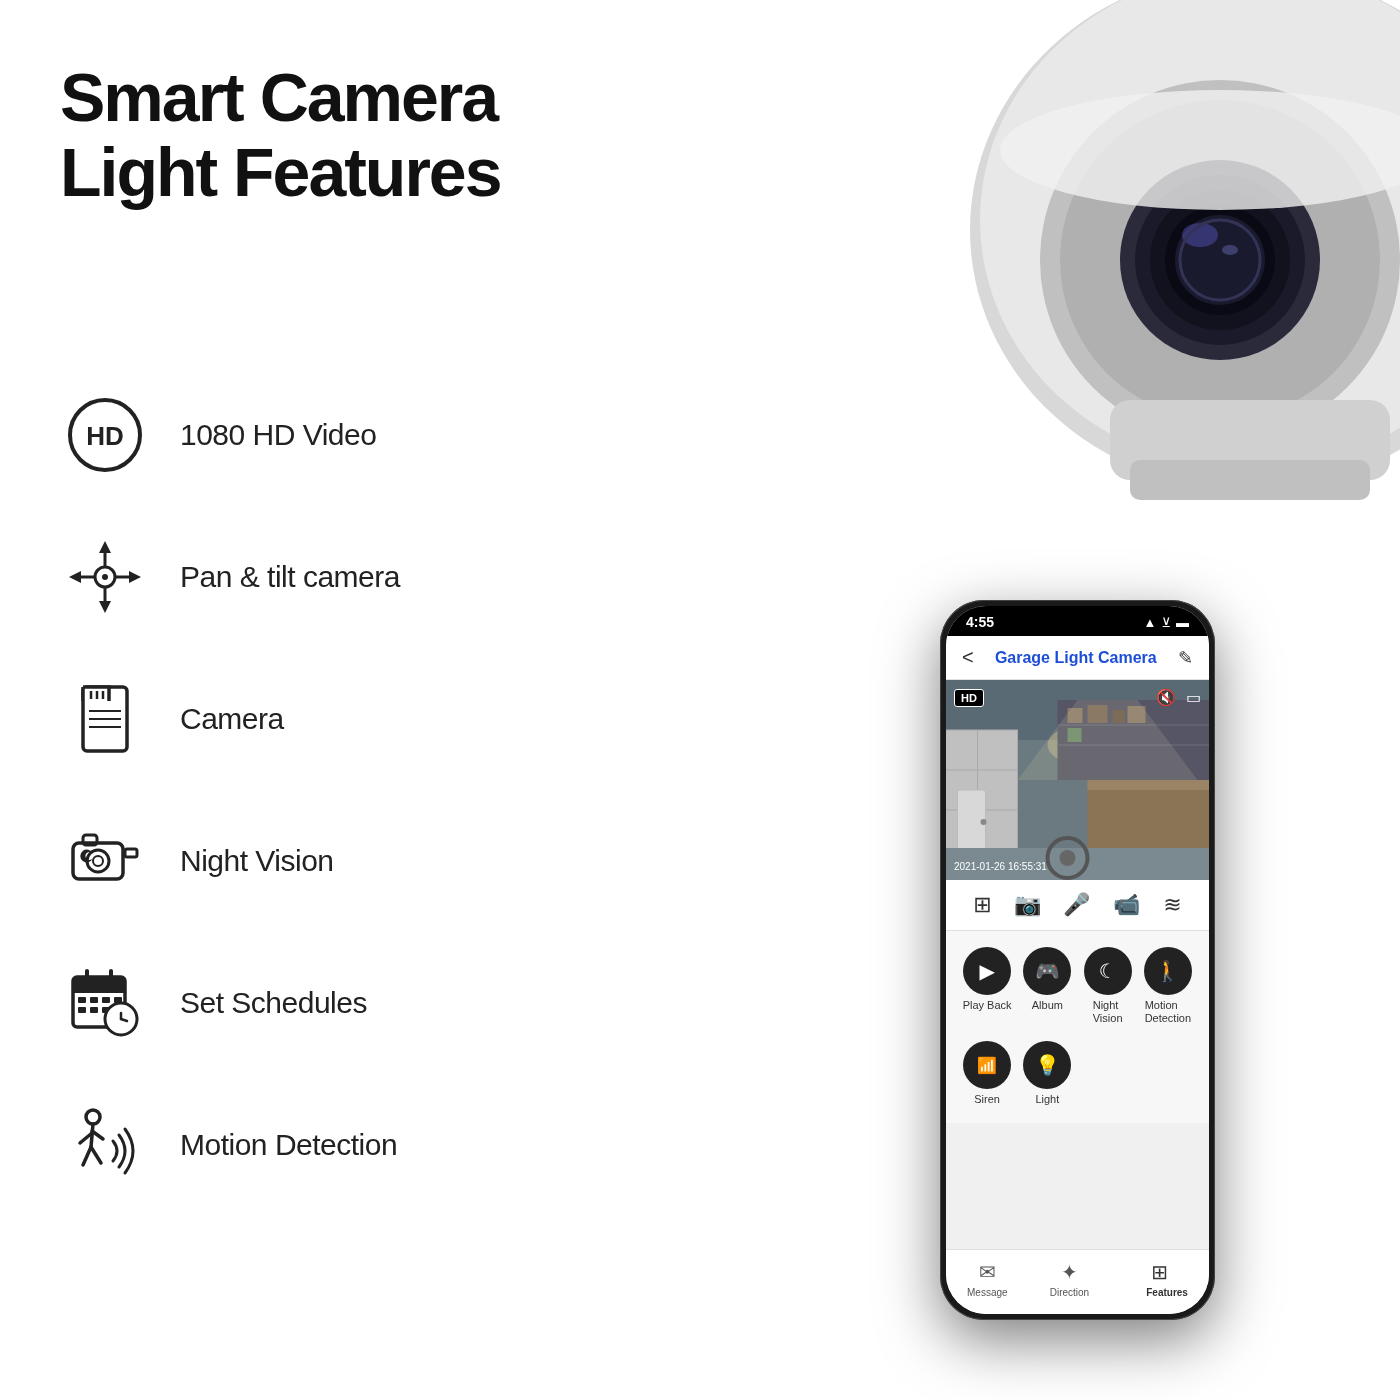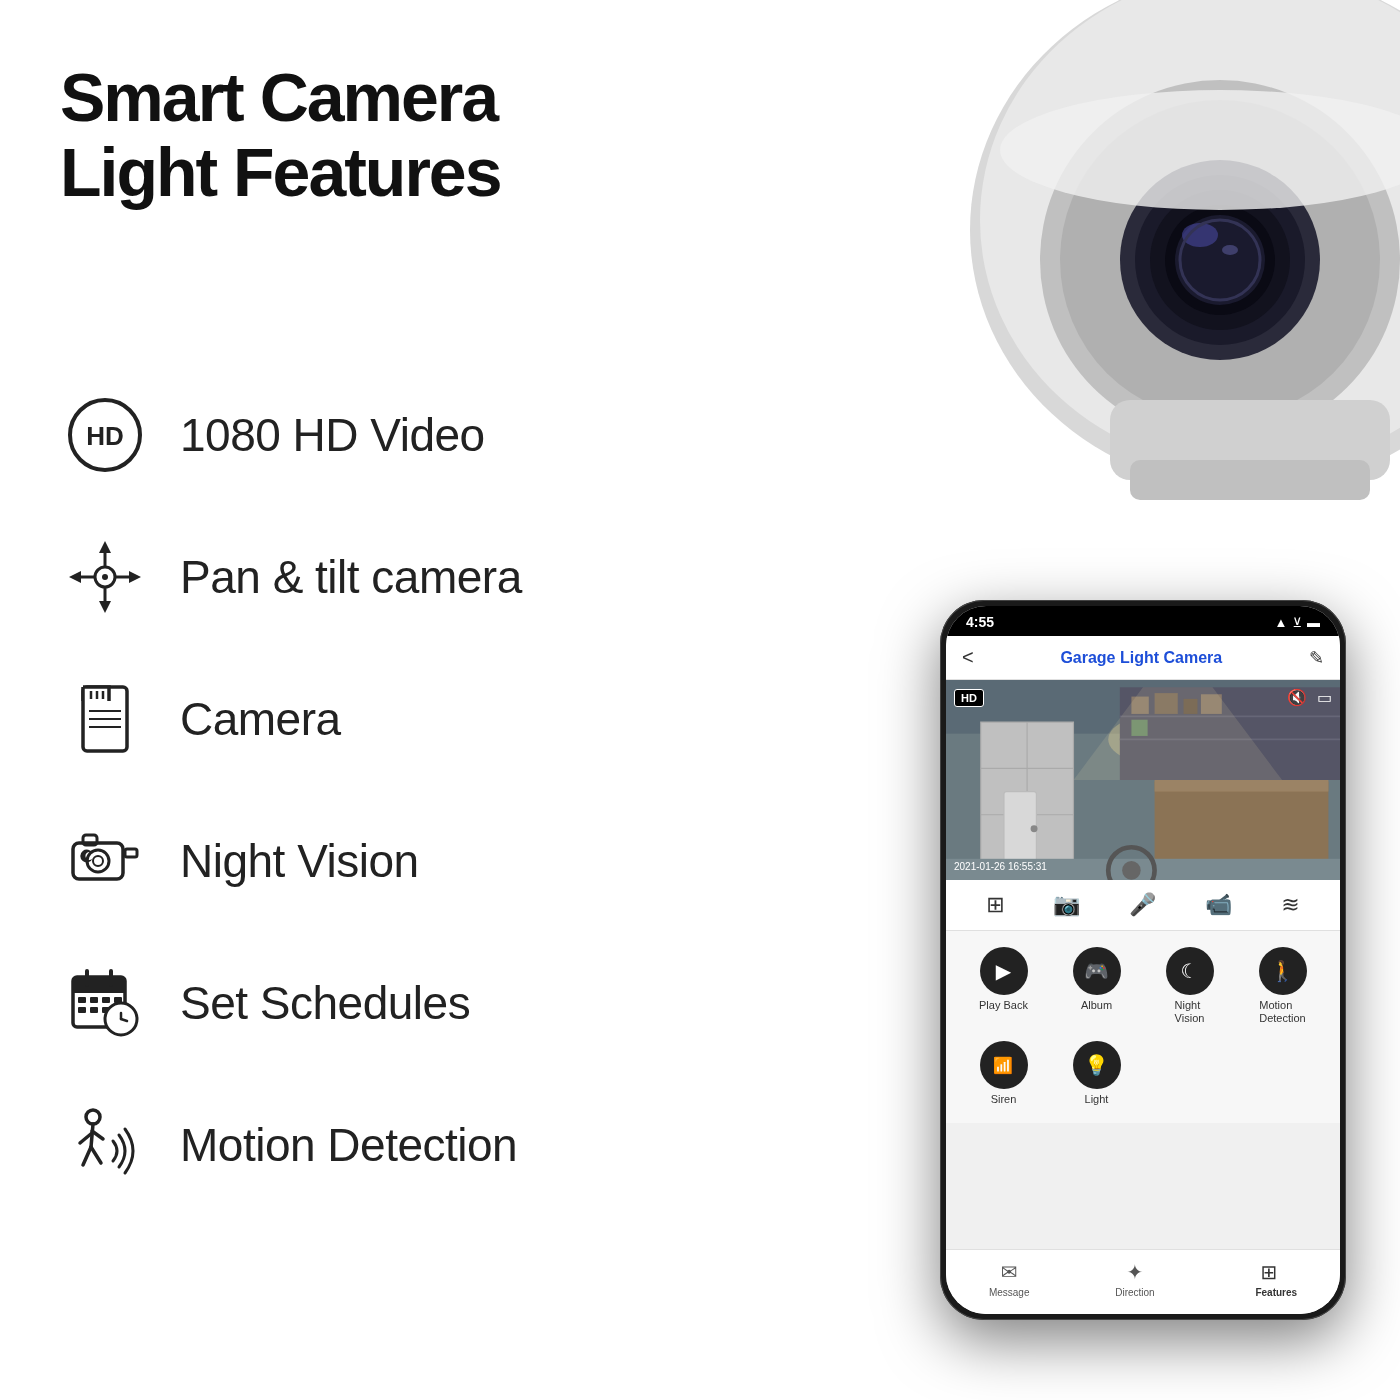--- a/index.html
+++ b/index.html
@@ -52,38 +52,38 @@
       flex-shrink: 0;
       margin-right: 30px;
     }
 
     .feature-icon svg {
       width: 80px;
       height: 80px;
     }
 
     .feature-label {
-      font-size: 46px;
+      font-size: 30px;
       font-weight: 400;
       color: #222222;
       letter-spacing: -0.5px;
     }
 
     
     .phone-container {
       position: absolute;
       bottom: 80px;
       right: 120px;
       width: 340px;
       height: 720px;
       z-index: 20;
     }
 
     .phone-outer {
-      width: 406px;
+      width: 275px;
       height: 720px;
       background: #1a1a1a;
       border-radius: 44px;
       position: relative;
       box-shadow: 0 20px 60px rgba(0,0,0,0.5), inset 0 0 0 1px #444;
       overflow: hidden;
     }
 
     .phone-inner {
       position: absolute;

